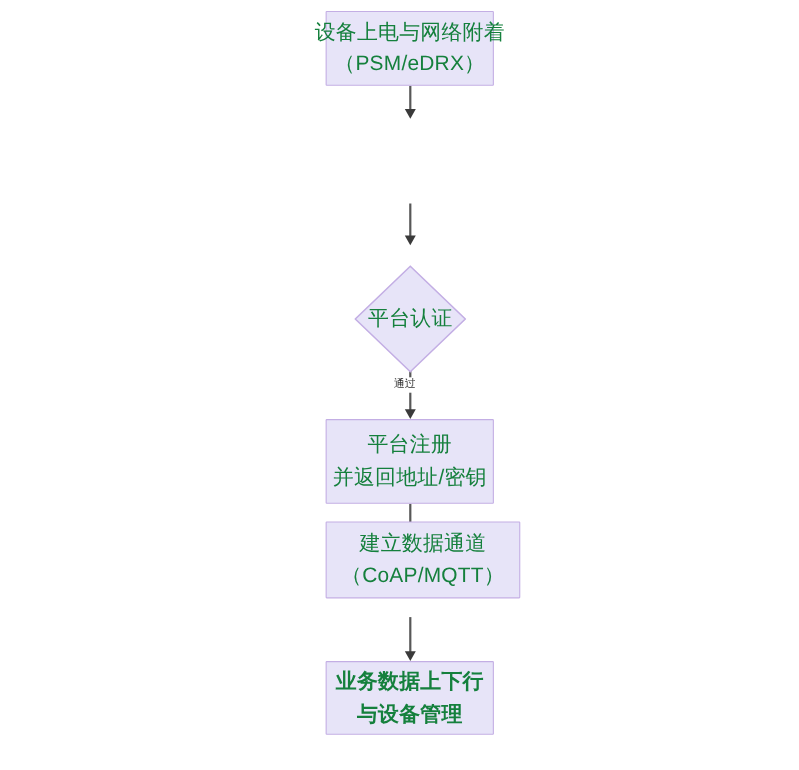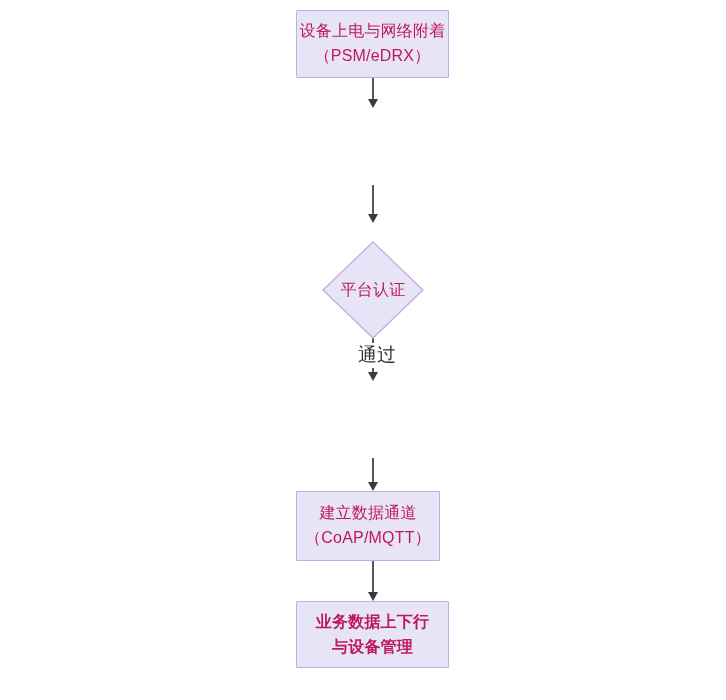--- a/index.html
+++ b/index.html
@@ -23,22 +23,22 @@
 
   
   .node {
     position: absolute;
     box-sizing: border-box;
     display: flex;
     flex-direction: column;
     align-items: center;
     justify-content: center;
     text-align: center;
-    color: #be185d;
-    font-size: 16px;
+    color: #15803d;
+    font-size: 19px;
     line-height: 1.55;
     letter-spacing: 0.2px;
     z-index: 3;
   }
 
   .node.process {
     background: #e7e4f8;
     border: 1.4px solid #c3aee4;
     border-radius: 1px;
   }
@@ -89,21 +89,21 @@
     border-left: 5px solid transparent;
     border-right: 5px solid transparent;
     border-top: 9px solid #3a3a3a;
   }
 
   .edge-label {
     position: absolute;
     z-index: 4;
     background: #ffffff;
     color: #333333;
-    font-size: 19px;
+    font-size: 10px;
     line-height: 1.2;
     padding: 1px 3px;
     white-space: nowrap;
     text-align: center;
   }
 </style>
 </head>
 <body>
 
 <div id="canvas">
@@ -130,27 +130,31 @@
     </svg>
     <span class="node-line diamond-label">平台认证</span>
   </div>
 
   <div class="connector" style="left:368px; top:321px; width:10px; height:60px;">
     <div class="stem"></div>
     <div class="arrowhead"></div>
   </div>
   <div class="edge-label" style="left:355px; top:343px;">通过</div>
 
+  <div class="node process" style="left:296px; top:381px; width:153px; height:77px;">
+    <span class="node-line">平台注册</span>
+    <span class="node-line">并返回地址/密钥</span>
+  </div>
 
   <div class="connector" style="left:368px; top:458px; width:10px; height:33px;">
     <div class="stem"></div>
     <div class="arrowhead"></div>
   </div>
 
-  <div class="node process" style="left:296px; top:491px; width:144px; height:70px;">
+  <div class="node process" style="left:296px; top:474px; width:177px; height:70px;">
     <span class="node-line">建立数据通道</span>
     <span class="node-line">（CoAP/MQTT）</span>
   </div>
 
   <div class="connector" style="left:368px; top:561px; width:10px; height:40px;">
     <div class="stem"></div>
     <div class="arrowhead"></div>
   </div>
 
   <div class="node process" style="left:296px; top:601px; width:153px; height:67px;font-weight:bold;">

